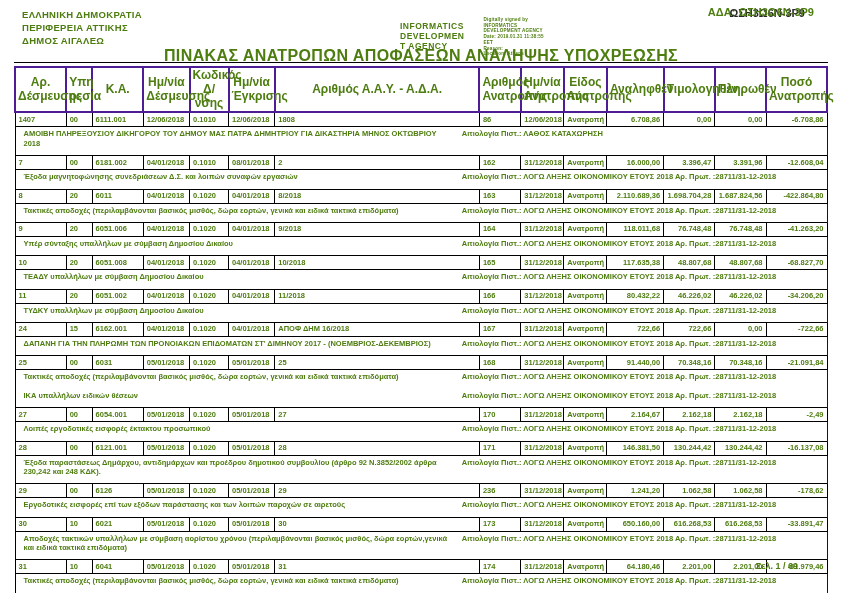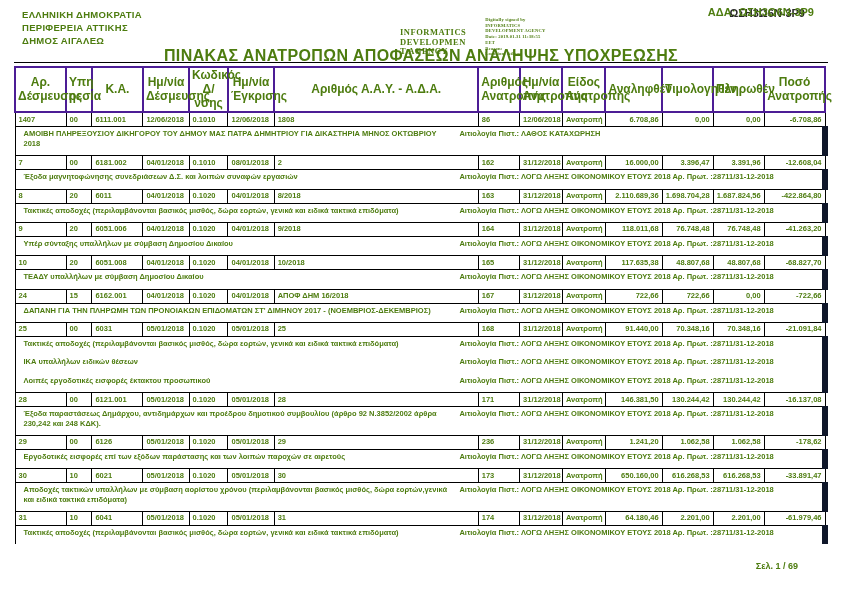--- a/index.html
+++ b/index.html
@@ -15,21 +15,21 @@
   .issuer{
     position:absolute;left:22px;top:9px;
     font-size:9.5px;font-weight:bold;line-height:1.35;letter-spacing:.3px;
   }
   .ada{
     position:absolute;right:28px;top:6px;
     font-size:11px;font-weight:bold;white-space:nowrap;
   }
   .ada .code{text-shadow:-9px 1px 0 rgba(0,0,0,.85);text-align:right;}
   .stamp{
-    position:absolute;left:400px;top:17px;display:flex;gap:19px;align-items:flex-end;font-family:Liberation Serif, serif;
+    position:absolute;left:400px;top:17px;display:flex;gap:19px;align-items:center;
   }
   .stamp .agency{font-size:8.5px;font-weight:bold;line-height:1.15;letter-spacing:.5px;}
   .stamp .sig{font-size:4.6px;font-weight:bold;line-height:1.25;letter-spacing:.2px;}
   .doc-title{
     position:absolute;left:0;top:47px;width:100%;
     text-align:center;font-size:16px;font-weight:bold;letter-spacing:.4px;
   }
   .rule{
     position:absolute;left:14px;right:14px;top:62px;
     border-top:1.5px solid #000;
@@ -42,21 +42,21 @@
   table.grid th{
     border:2px solid #4c1d95;padding:1px 2px;text-align:center;vertical-align:middle;
     font-size:12px;line-height:1.15;height:22px;
   }
   table.grid td{
     border:1px solid #000;padding:1px 3px;vertical-align:middle;
     white-space:nowrap;overflow:hidden;height:11px;line-height:1.1;
   }
   table.grid td.num{text-align:right;}
   table.grid tr.descrow td{
-    border-left:1px solid #000;border-right:6px solid #0f172a;border-top:none;border-bottom:none;
+    border-left:1px solid #000;border-right:1px solid #0f172a;border-top:none;border-bottom:none;
     padding:2px 6px 7px 8px;white-space:normal;height:auto;
   }
   .descflex{display:flex;align-items:flex-start;}
   .desc-left{flex:0 0 55%;line-height:1.25;padding-right:8px;box-sizing:border-box;}
   .desc-right{flex:1;line-height:1.25;}
   .pagenum{
     position:absolute;right:44px;bottom:24px;
     font-size:9px;font-weight:bold;
   }
 </style>
@@ -247,20 +247,44 @@
           </tr>
           <tr class="descrow">
             <td colspan="14">
               <div class="descflex">
                 <div class="desc-left">ΤΕΑΔΥ υπαλλήλων με σύμβαση Δημοσίου Δικαίου</div>
                 <div class="desc-right"><span>Αιτιολογία Πιστ.:  </span><span>ΛΟΓΩ ΛΗΞΗΣ ΟΙΚΟΝΟΜΙΚΟΥ ΕΤΟΥΣ 2018 Αρ. Πρωτ. :28711/31-12-2018</span></div>
               </div>
             </td>
           </tr>
           <tr>
+            <td>11</td>
+            <td>20</td>
+            <td>6051.002</td>
+            <td>04/01/2018</td>
+            <td>0.1020</td>
+            <td>04/01/2018</td>
+            <td>11/2018</td>
+            <td>166</td>
+            <td>31/12/2018</td>
+            <td>Ανατροπή</td>
+            <td class="num">80.432,22</td>
+            <td class="num">46.226,02</td>
+            <td class="num">46.226,02</td>
+            <td class="num">-34.206,20</td>
+          </tr>
+          <tr class="descrow">
+            <td colspan="14">
+              <div class="descflex">
+                <div class="desc-left">ΤΥΔΚΥ υπαλλήλων με σύμβαση Δημοσίου Δικαίου</div>
+                <div class="desc-right"><span>Αιτιολογία Πιστ.:  </span><span>ΛΟΓΩ ΛΗΞΗΣ ΟΙΚΟΝΟΜΙΚΟΥ ΕΤΟΥΣ 2018 Αρ. Πρωτ. :28711/31-12-2018</span></div>
+              </div>
+            </td>
+          </tr>
+          <tr>
             <td>24</td>
             <td>15</td>
             <td>6162.001</td>
             <td>04/01/2018</td>
             <td>0.1020</td>
             <td>04/01/2018</td>
             <td>ΑΠΟΦ ΔΗΜ 16/2018</td>
             <td>167</td>
             <td>31/12/2018</td>
             <td>Ανατροπή</td>
@@ -302,20 +326,36 @@
             </td>
           </tr>
           <tr class="descrow">
             <td colspan="14">
               <div class="descflex">
                 <div class="desc-left">ΙΚΑ υπαλλήλων ειδικών θέσεων</div>
                 <div class="desc-right"><span>Αιτιολογία Πιστ.:  </span><span>ΛΟΓΩ ΛΗΞΗΣ ΟΙΚΟΝΟΜΙΚΟΥ ΕΤΟΥΣ 2018 Αρ. Πρωτ. :28711/31-12-2018</span></div>
               </div>
             </td>
           </tr>
+          <tr>
+            <td>27</td>
+            <td>00</td>
+            <td>6054.001</td>
+            <td>05/01/2018</td>
+            <td>0.1020</td>
+            <td>05/01/2018</td>
+            <td>27</td>
+            <td>170</td>
+            <td>31/12/2018</td>
+            <td>Ανατροπή</td>
+            <td class="num">2.164,67</td>
+            <td class="num">2.162,18</td>
+            <td class="num">2.162,18</td>
+            <td class="num">-2,49</td>
+          </tr>
           <tr class="descrow">
             <td colspan="14">
               <div class="descflex">
                 <div class="desc-left">Λοιπές εργοδοτικές εισφορές έκτακτου προσωπικού</div>
                 <div class="desc-right"><span>Αιτιολογία Πιστ.:  </span><span>ΛΟΓΩ ΛΗΞΗΣ ΟΙΚΟΝΟΜΙΚΟΥ ΕΤΟΥΣ 2018 Αρ. Πρωτ. :28711/31-12-2018</span></div>
               </div>
             </td>
           </tr>
           <tr>
             <td>28</td>

